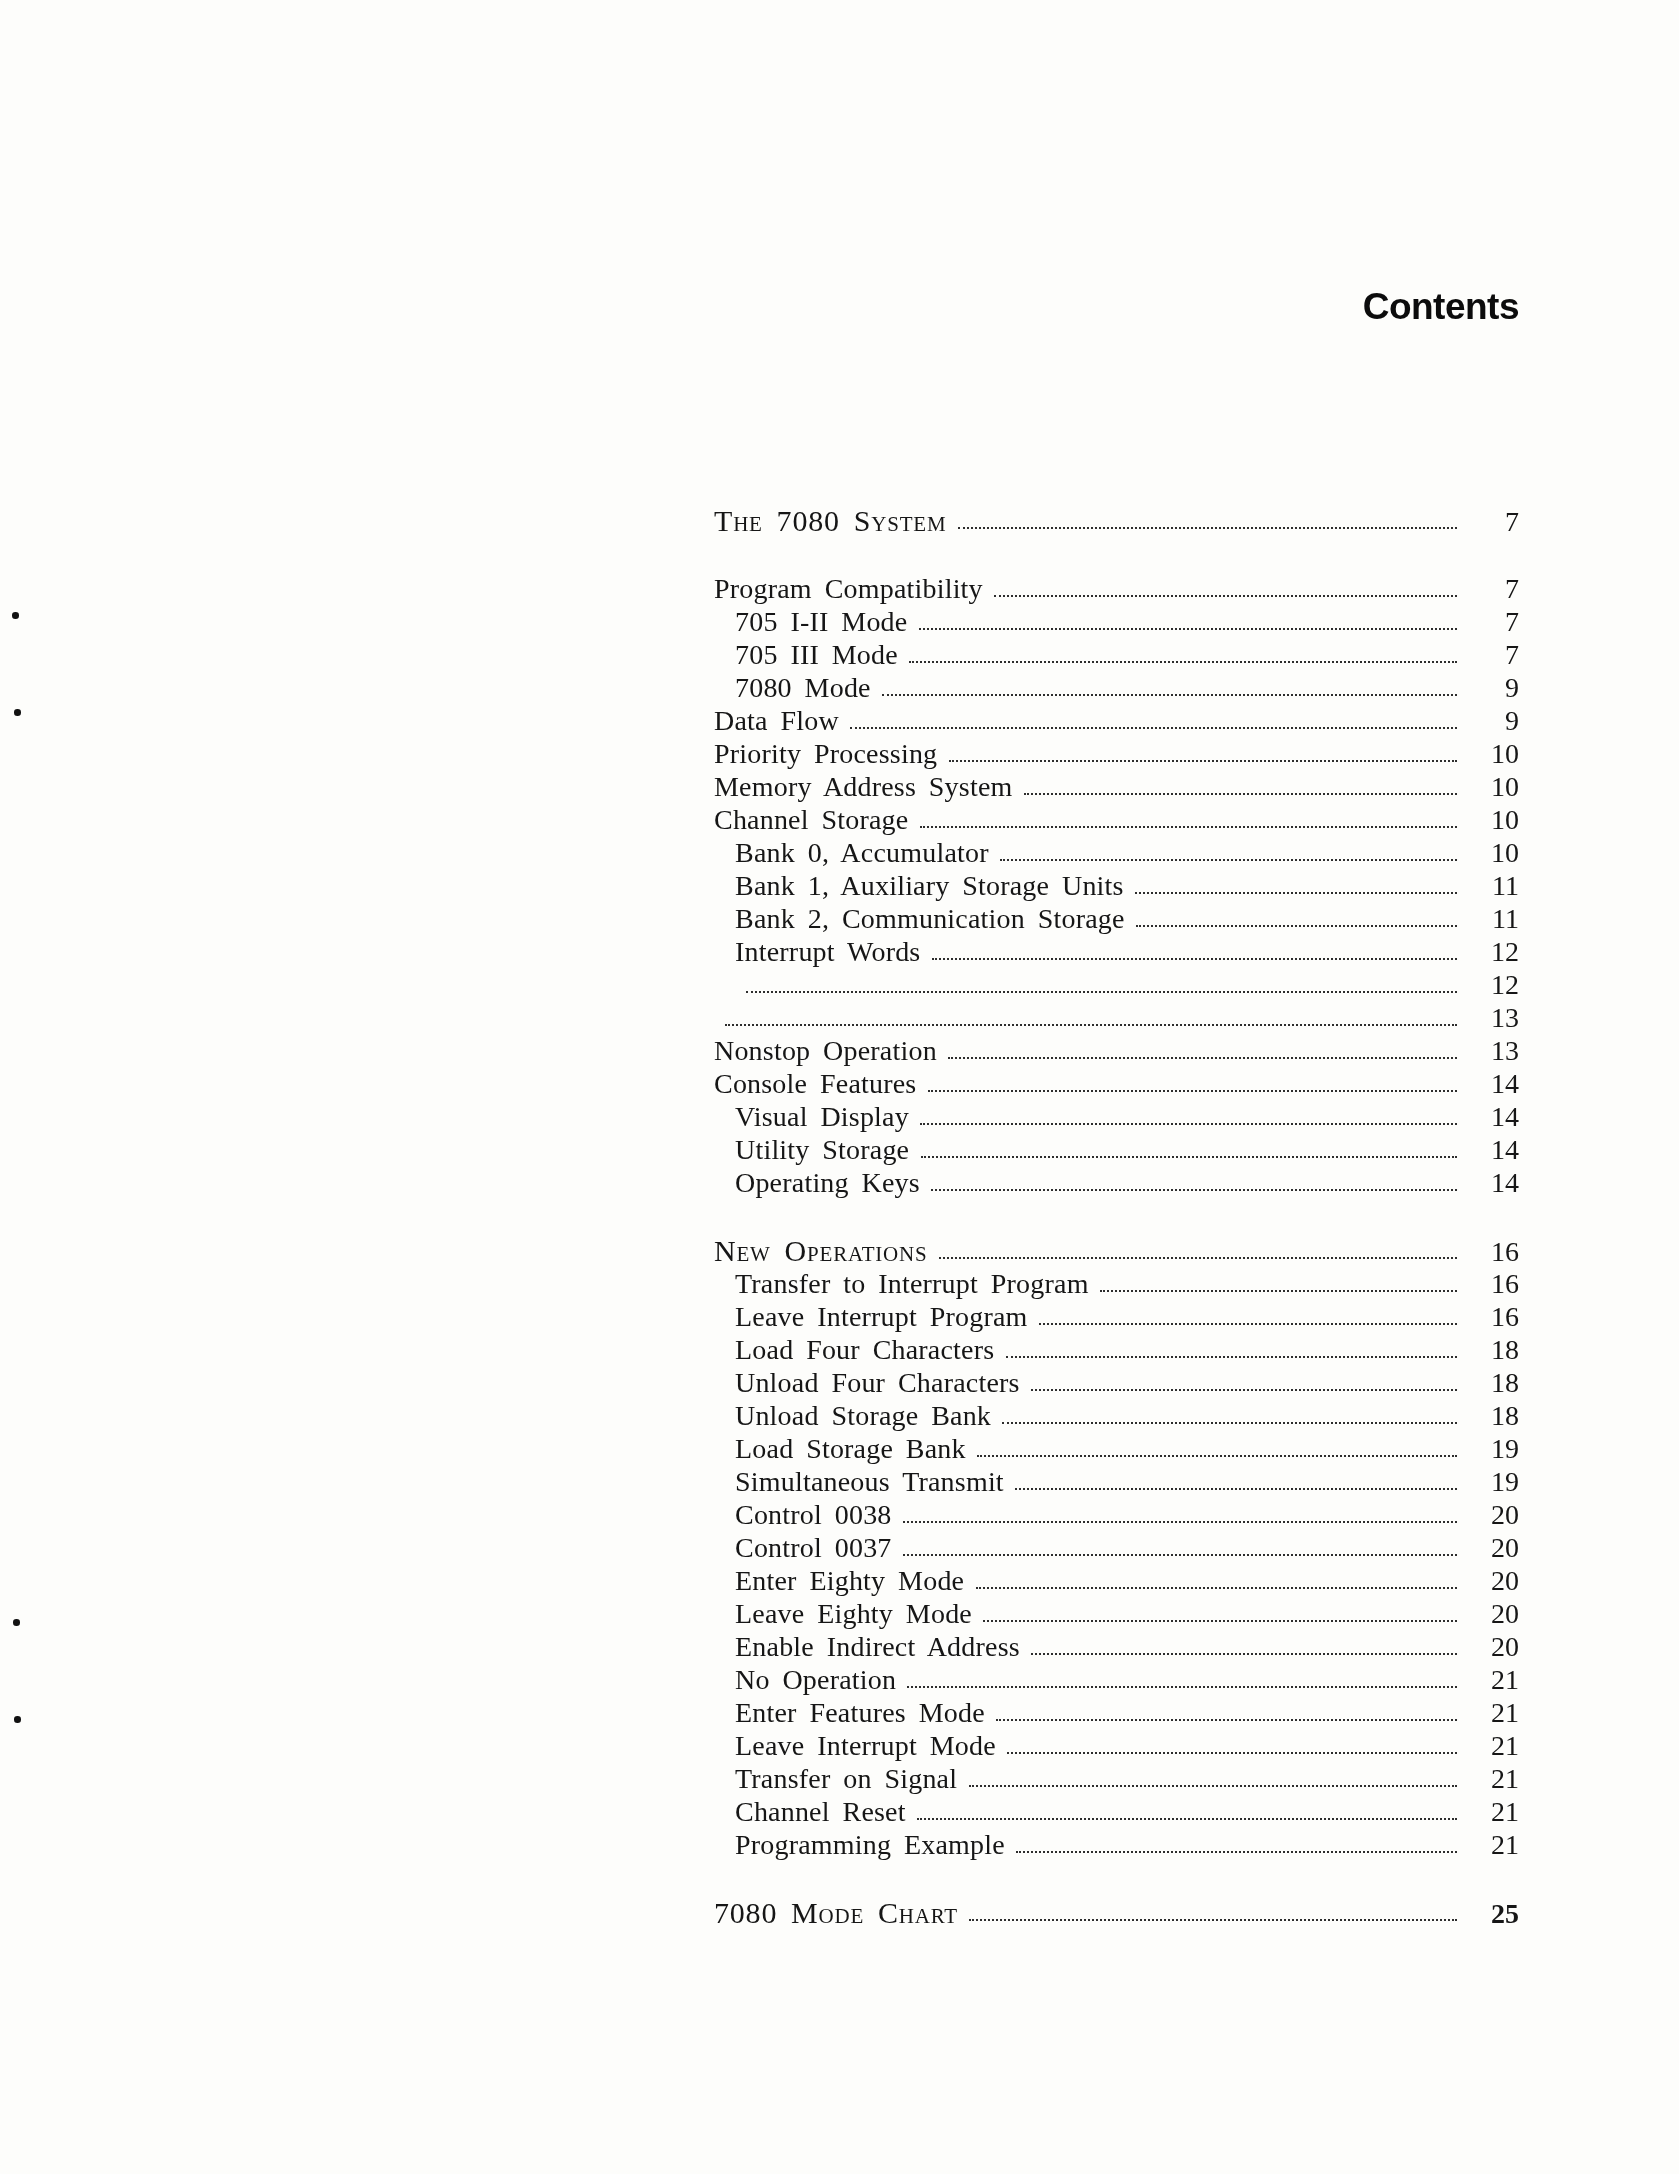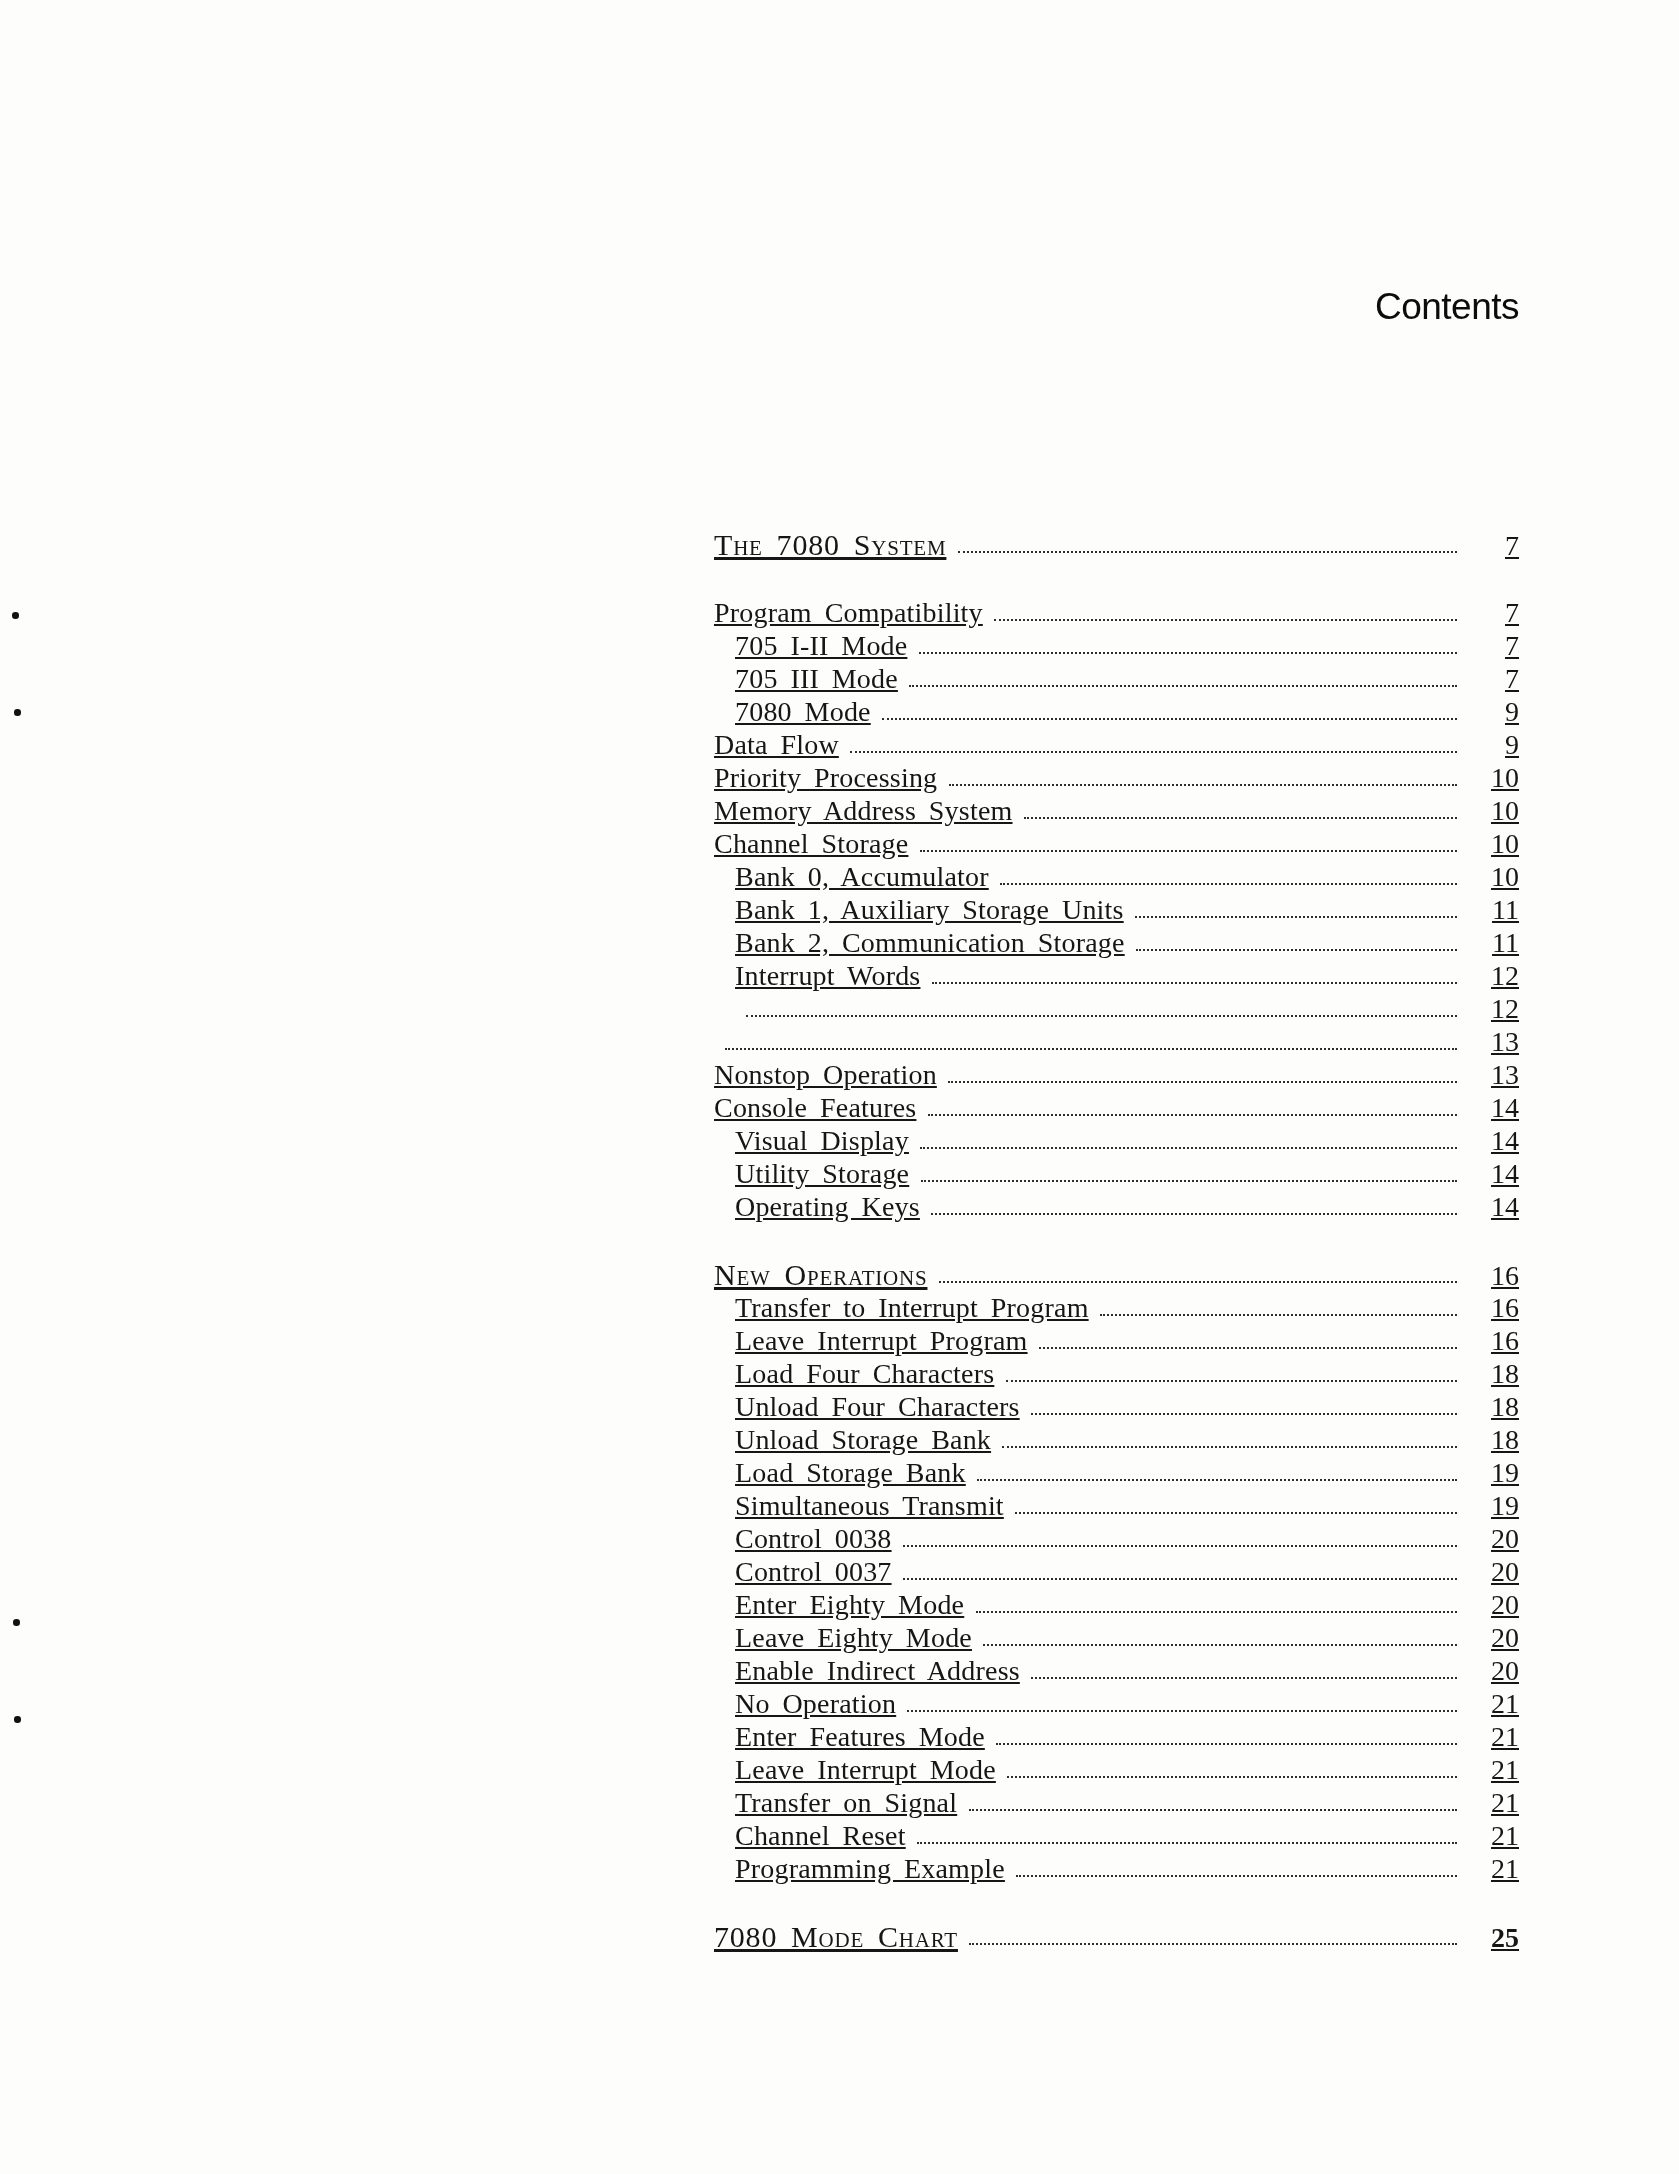--- a/index.html
+++ b/index.html
@@ -9,30 +9,29 @@
     background:#fdfdfb;
     font-family:"Liberation Serif", serif;
     color:#161616;
     overflow:hidden;
   }
   .contents-title {
     position:absolute;
     top:286px; right:161px;
     margin:0;
     font-family:"Liberation Sans", sans-serif;
-    font-weight:normal;
+    font-weight:bold;
     font-size:37px;
     letter-spacing:-0.5px;
     color:#0c0c0c;
   }
   .toc {
     position:absolute;
-    left:714px; top:528px;
+    left:714px; top:504px;
     width:805px;
-    text-decoration:underline;
   }
   .toc-row {
     display:flex;
     align-items:baseline;
     height:33px;
     line-height:33px;
     font-size:28px;
     white-space:nowrap;
   }
   .toc-row.gap { margin-top:35px;justify-content:flex-end; }

